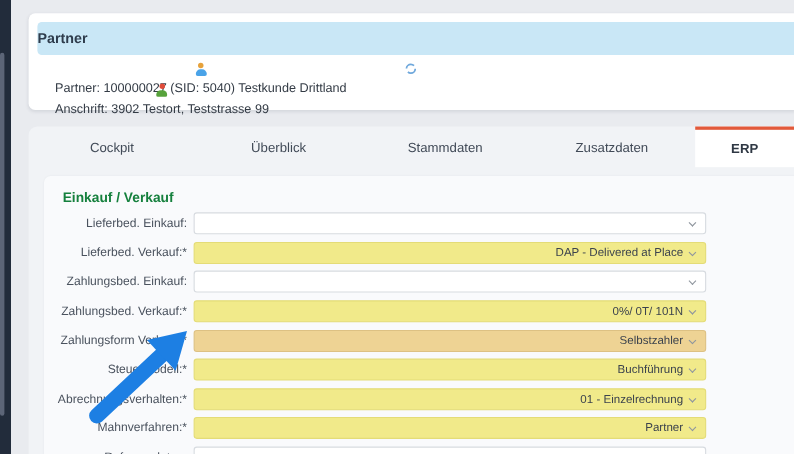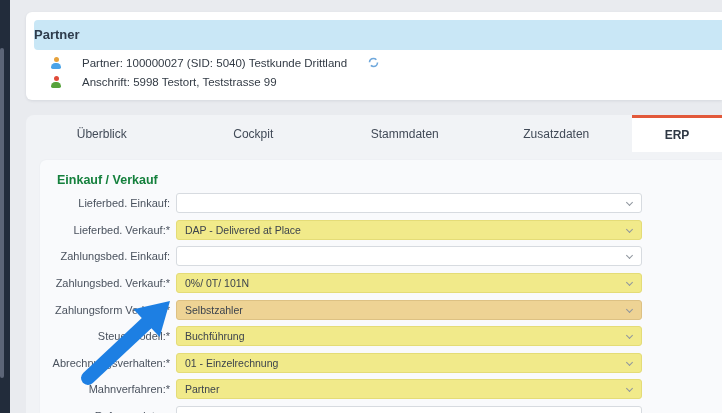--- a/index.html
+++ b/index.html
@@ -27,21 +27,21 @@
     position:absolute;left:26px;top:12px;right:0;height:88px;
     background:#ffffff;border-radius:6px 0 0 6px;
     box-shadow:0 1px 3px rgba(40,50,70,.10);
   }
   .card-header{
     position:absolute;left:8px;top:8px;right:0;height:30px;
     background:var(--header-blue);border-radius:4px 0 0 4px;
     line-height:30px;
     font-size:13px;font-weight:bold;color:#2e3c4c;
   }
-  .info-row{position:absolute;left:24px;display:flex;align-items:center;gap:20px;font-size:11.5px;color:#333b45;}
+  .info-row{position:absolute;left:24px;display:flex;align-items:center;gap:6px;font-size:11.5px;color:#333b45;flex-direction:column;}
   .info-row.r1{top:45px;}
   .info-row.r2{top:64px;}
   .picon{position:relative;width:12px;height:12px;display:inline-block;flex:0 0 12px;}
   .picon .head{position:absolute;left:3.5px;top:0;width:5px;height:5px;border-radius:50%;}
   .picon .body{position:absolute;left:1px;top:5.5px;width:10px;height:6px;border-radius:5px 5px 2px 2px;}
   .picon.user .head{background:#e6a23c;}
   .picon.user .body{background:#4aa3e8;}
   .picon.pin .head{background:#e04b3a;}
   .picon.pin .body{background:#57a23b;}
   .refresh-btn{position:absolute;left:340px;top:44px;width:15px;height:15px;border:none;background:transparent;cursor:pointer;padding:0;}
@@ -71,21 +71,21 @@
   .form-card h2{padding:13px 0 0 17px;font-size:12.5px;font-weight:bold;color:#15803d;height:30px;}
   .form-row{height:26.6px;display:flex;align-items:center;}
   .form-row label{
     width:130px;text-align:right;font-size:11px;color:#4a525e;
     white-space:nowrap;flex:0 0 130px;
   }
   .select{
     position:relative;margin-left:6px;width:466px;height:20px;
     border-radius:3px;font-size:10.5px;line-height:19px;color:#3c434d;
     padding:0 20px 0 8px;cursor:pointer;overflow:hidden;white-space:nowrap;
-    background:#ffffff;border:1px solid #d7dbe0;
+    background:#ffffff;border:1px solid #d7dbe0;text-align:right;
   }
   .select.state-yellow{background:var(--yellow-field);border-color:#e4dc77;}
   .select.state-orange{background:var(--orange-field);border-color:#ddc183;}
   .select .chev{
     position:absolute;right:9px;top:6px;width:5px;height:5px;
     border-right:1.4px solid #8f969e;border-bottom:1.4px solid #8f969e;
     transform:rotate(45deg);
   }
 
   
@@ -107,36 +107,36 @@
         <span class="head"></span>
         <span class="body"></span>
       </span>
     <span>Partner: 100000027 (SID: 5040) Testkunde Drittland</span>
   </div>
   <div class="info-row r2">
     <span class="picon pin">
         <span class="head"></span>
         <span class="body"></span>
       </span>
-    <span>Anschrift: 5998 Testort, Teststrasse 99</span>
+    <span>Anschrift: 3902 Testort, Teststrasse 99</span>
   </div>
   <button class="refresh-btn" title="">
     <svg width="13" height="13" viewBox="0 0 13 13">
       <circle cx="6.5" cy="6.5" r="4" fill="none" stroke="#6fa8dc" stroke-width="1.6" stroke-dasharray="9 3.5"></circle>
     </svg>
   </button>
 </section>
 
 <main class="tabs-panel">
   <nav class="tabbar">
     <div class="tab">
+        <span>Cockpit</span>
+      </div>
+    <div class="tab">
         <span>Überblick</span>
-      </div>
-    <div class="tab">
-        <span>Cockpit</span>
       </div>
     <div class="tab">
         <span>Stammdaten</span>
       </div>
     <div class="tab">
         <span>Zusatzdaten</span>
       </div>
     <div class="tab active">
         <span>ERP</span>
       </div>

